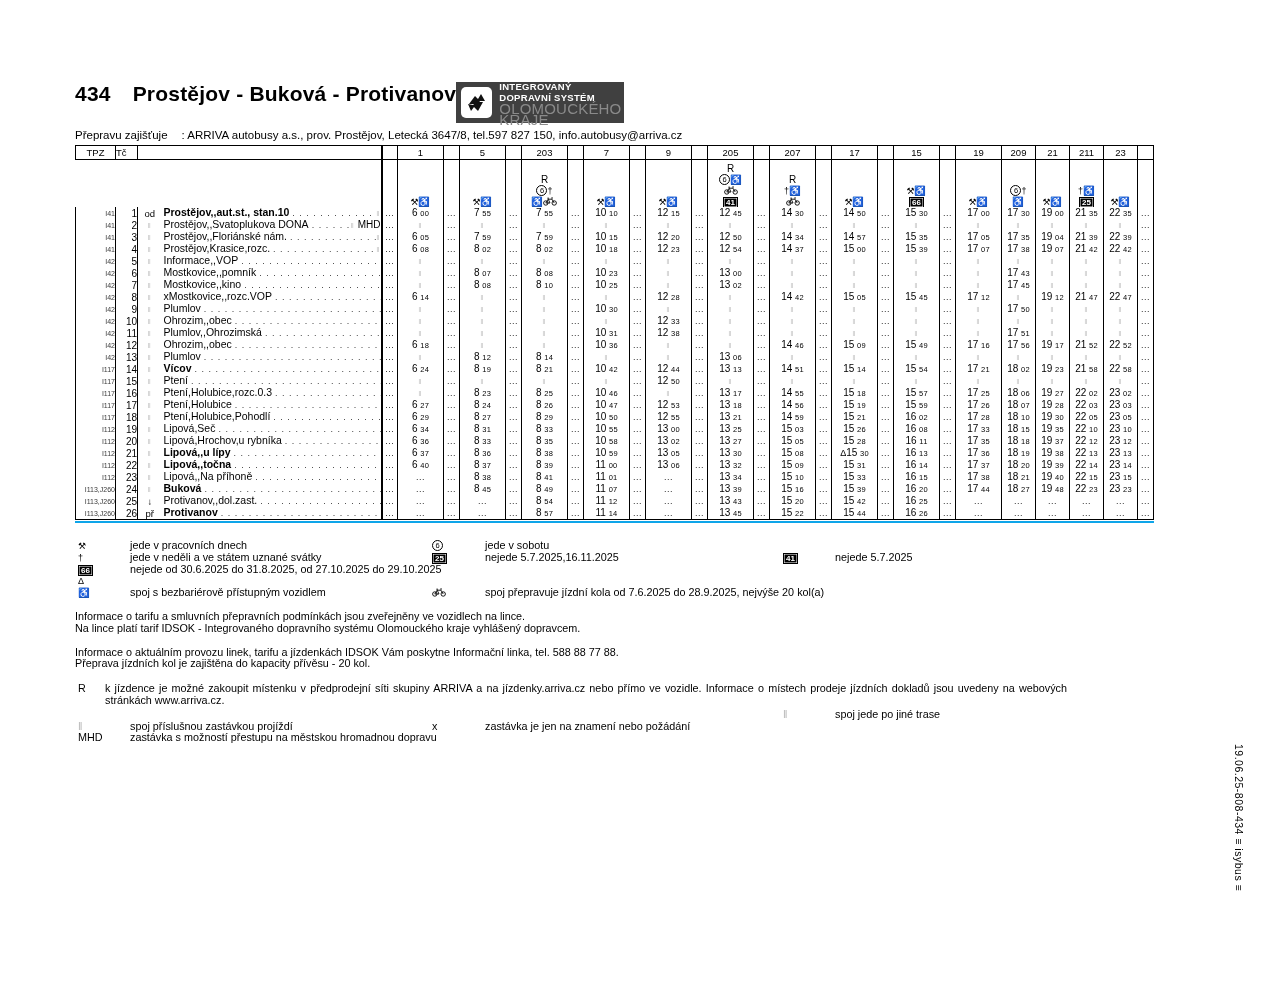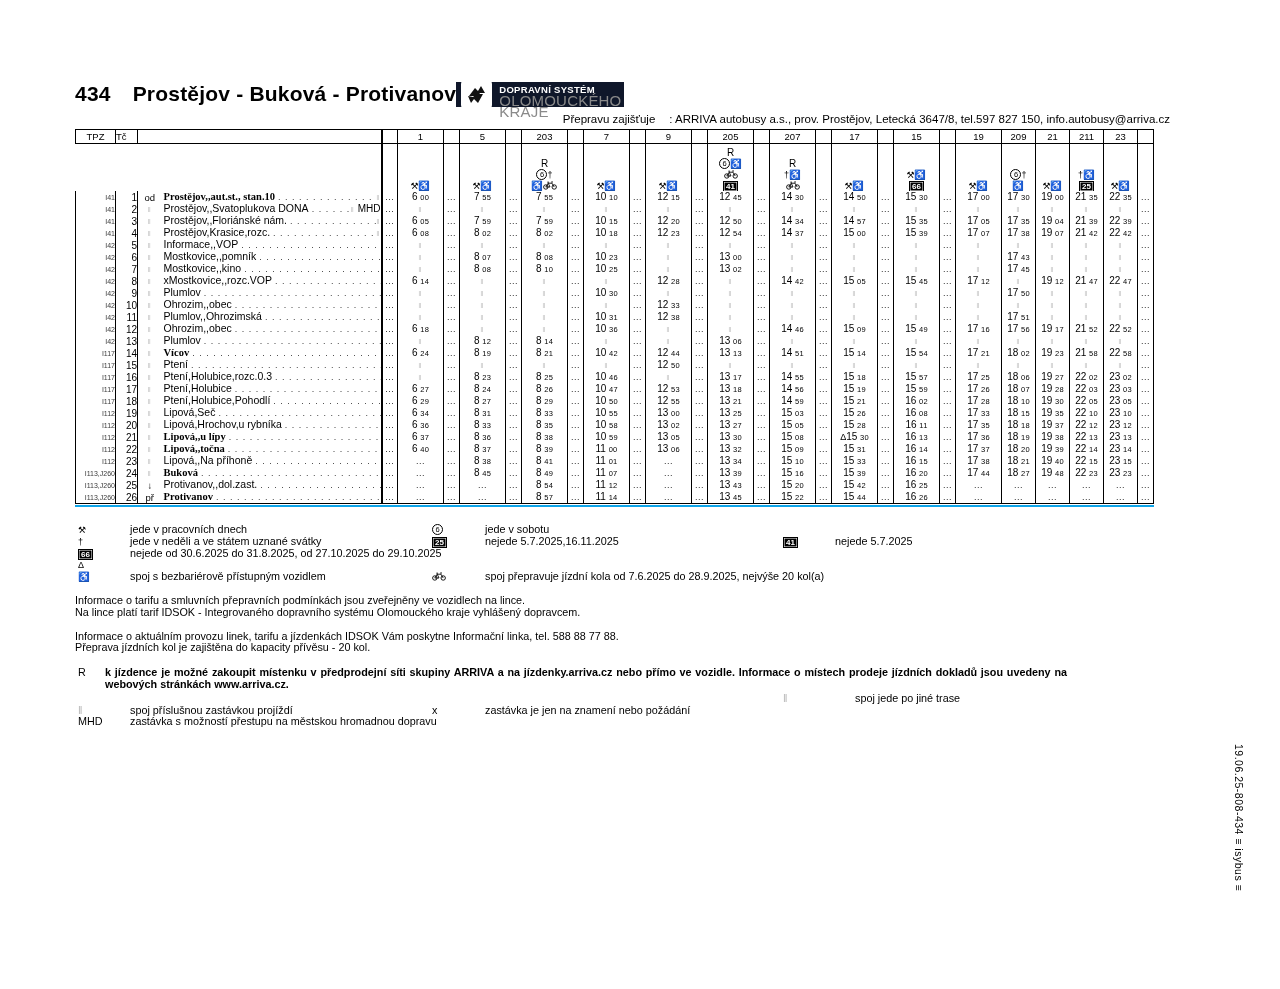--- a/index.html
+++ b/index.html
@@ -5,26 +5,26 @@
   html,body{margin:0;padding:0;background:#e8e8e8;}
   .sheet{position:relative;width:1280px;height:989px;background:#ffffff;overflow:hidden;
          font-family:"Liberation Sans",sans-serif;color:#000;padding-left:48px;}
   .content{position:absolute;left:75px;top:82px;width:1095px;}
 
   
   .hdr{display:flex;align-items:flex-start;}
   .hdr-title{font-size:21px;font-weight:bold;white-space:nowrap;letter-spacing:.2px;}
   .hdr-title .ln{margin-right:22px;}
   .hdr-valid{font-size:17px;font-weight:bold;white-space:nowrap;margin-left:auto;margin-right:22px;margin-top:4px;}
-  .logo{width:168px;height:25px;background:#0f172a;display:flex;align-items:center;padding:0 6px 0 5px;box-sizing:border-box;flex:0 0 auto;}
+  .logo{width:168px;height:41px;background:#404040;display:flex;align-items:center;padding:0 6px 0 5px;box-sizing:border-box;flex:0 0 auto;}
   .logo-badge{width:31px;height:31px;background:#fff;border-radius:5px;margin-right:7px;display:flex;align-items:center;justify-content:center;flex:0 0 auto;}
   .logo-txt{line-height:11px;}
   .logo-txt .l1,.logo-txt .l2{color:#fff;font-weight:bold;font-size:9.5px;letter-spacing:.3px;}
   .logo-txt .l3{color:#8a8a8a;font-size:15px;letter-spacing:.2px;}
-  .operator{font-size:11.5px;margin-top:6px;margin-bottom:4px;white-space:nowrap;text-align:right;}
+  .operator{font-size:11.5px;margin-top:6px;margin-bottom:4px;white-space:nowrap;}
   .operator .olbl{margin-right:14px;}
 
   
   .tbl-wrap{border-bottom:2px solid #0ea5e9;padding-bottom:1px;display:inline-block;}
   table.tt{border-collapse:collapse;table-layout:fixed;width:1078px;font-size:10px;}
   table.tt td,table.tt th{padding:0;margin:0;font-weight:normal;vertical-align:bottom;overflow:hidden;white-space:nowrap;}
   tr.hrow th{border-top:1.5px solid #000;border-bottom:1px solid #000;height:13px;font-size:9.5px;vertical-align:middle;}
   th.h-tpz{text-align:center;font-size:9px;border-left:1px solid #000;border-right:1px solid #000;}
   th.h-tc{text-align:left;font-size:9px;padding-left:1px;border-right:1px solid #000;}
   th.h-name{border-right:2.5px solid #000;}
@@ -33,21 +33,21 @@
   td.c-mark{text-align:center;font-size:9.5px;}
   td.c-name{border-right:2.5px solid #000;}
   .s-col{border-left:1px solid #000;border-right:1px solid #000;text-align:center;}
   .t-col{border-left:1px solid #000;border-right:1px solid #000;text-align:center;}
   tr.srow td{vertical-align:bottom;height:47px;}
   tr.rrow td{height:11.35px;line-height:11px;}
   tr.rrow:last-child td{border-bottom:1px solid #000;}
   .sgl{line-height:11px;height:11px;text-align:center;}
   .nm{display:flex;align-items:baseline;padding-left:2px;}
   .nm-t{font-size:10.5px;flex:0 0 auto;padding-right:3px;}
-  .nm-t.b{font-weight:bold;font-family:Liberation Serif, serif;}
+  .nm-t.b{font-weight:bold;}
   .leader{flex:1 1 auto;overflow:hidden;white-space:nowrap;font-size:9px;color:#333;letter-spacing:1px;}
   .mhd-tag{flex:0 0 auto;font-size:10px;padding-left:3px;}
   .hh{font-size:10px;}
   .mm{font-size:7.5px;letter-spacing:.2px;}
   .pass{color:#c4c4c4;font-size:8px;letter-spacing:1px;}
   .dots{color:#222;font-size:9px;letter-spacing:.5px;}
   .nbox{display:inline-block;background:#000;color:#fff;font-weight:bold;font-size:8px;line-height:9px;padding:0 2px;border:1px solid #000;box-shadow:inset 0 0 0 .5px #fff;}
   .circ6{display:inline-block;width:9px;height:9px;border:1px solid #000;border-radius:50%;font-size:7.5px;line-height:9px;text-align:center;vertical-align:1px;}
   .ic{font-size:9px;}
   .ic-wch{font-size:9.5px;}
@@ -55,21 +55,21 @@
   svg.bike{vertical-align:-1px;}
 
   
   .legend{margin-top:13px;}
   .lg-line{position:relative;height:11.8px;font-size:10.8px;line-height:11.8px;}
   .lg-item-sym,.lg-item-txt{position:absolute;top:0;white-space:nowrap;}
   .notes{margin-top:10px;}
   .para{font-size:10.8px;line-height:11.8px;margin-top:12px;}
   .r-note{position:relative;margin-top:13px;font-size:10.8px;line-height:11.8px;}
   .r-lbl{position:absolute;left:3px;top:0;}
-  .r-txt{margin-left:30px;width:962px;text-align:justify;font-weight:bold;}
+  .r-txt{margin-left:30px;width:962px;text-align:justify;}
   .marks{margin-top:2px;}
   .gray{color:#b5b5b5;}
   .side-text{position:absolute;left:1233px;top:744px;writing-mode:vertical-rl;font-size:10.5px;letter-spacing:.5px;white-space:nowrap;}
 </style>
 </head>
 <body>
 
 <div class="sheet">
   <div class="content">
 
@@ -1230,21 +1230,21 @@
         <div>Informace o aktuálním provozu linek, tarifu a jízdenkách IDSOK Vám poskytne Informační linka, tel. 588 88 77 88.</div>
         <div>Přeprava jízdních kol je zajištěna do kapacity přívěsu - 20 kol.</div>
       </div>
       <div class="r-note">
         <span class="r-lbl">R</span>
         <div class="r-txt">k jízdence je možné zakoupit místenku v předprodejní síti skupiny ARRIVA a na jízdenky.arriva.cz nebo přímo ve vozidle. Informace o místech prodeje jízdních dokladů jsou uvedeny na webových stránkách www.arriva.cz.</div>
       </div>
       <div class="marks" id="marks">
           <div class="lg-line">
             <span class="lg-item-sym" style="left:708px"><span class="gray">‖</span></span>
-            <span class="lg-item-txt" style="left:780px">spoj jede po jiné trase</span>
+            <span class="lg-item-txt" style="left:760px">spoj jede po jiné trase</span>
           </div>
           <div class="lg-line">
             <span class="lg-item-sym" style="left:3px"><span class="gray">‖</span></span>
             <span class="lg-item-txt" style="left:55px">spoj příslušnou zastávkou projíždí</span>
             <span class="lg-item-sym" style="left:357px"><span>x</span></span>
             <span class="lg-item-txt" style="left:410px">zastávka je jen na znamení nebo požádání</span>
           </div>
           <div class="lg-line">
             <span class="lg-item-sym" style="left:3px"><span>MHD</span></span>
             <span class="lg-item-txt" style="left:55px">zastávka s možností přestupu na městskou hromadnou dopravu</span>

